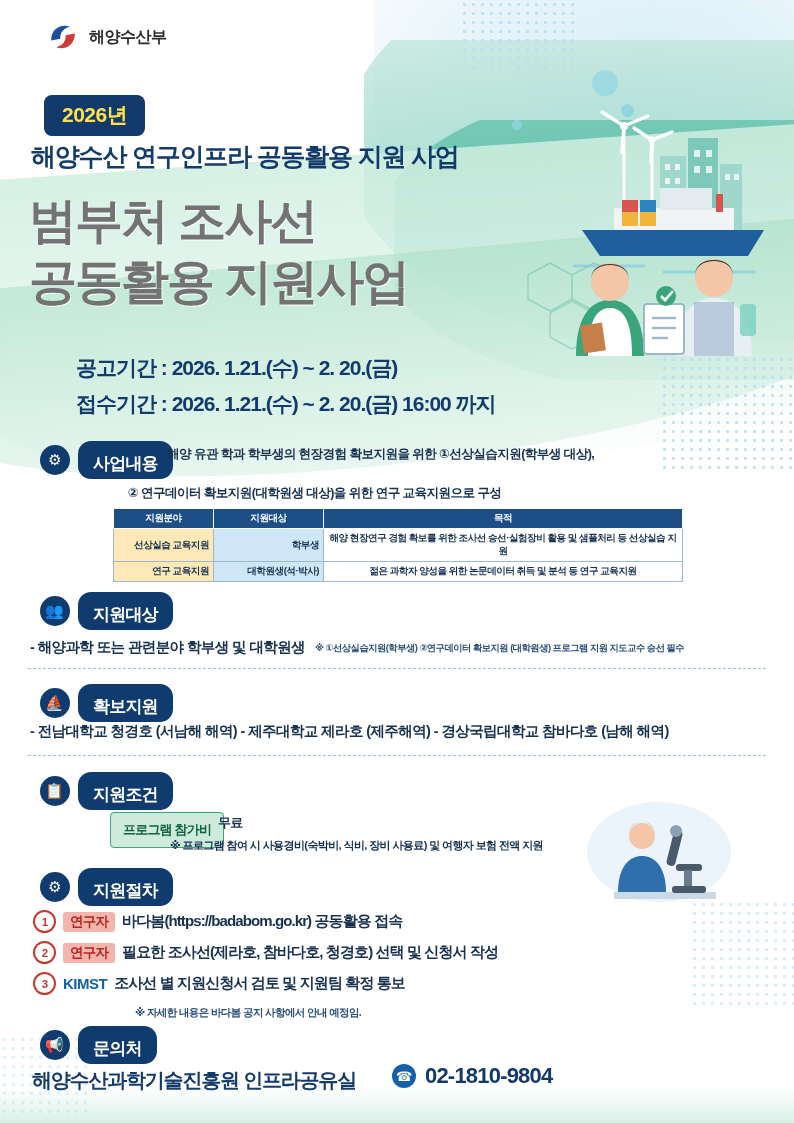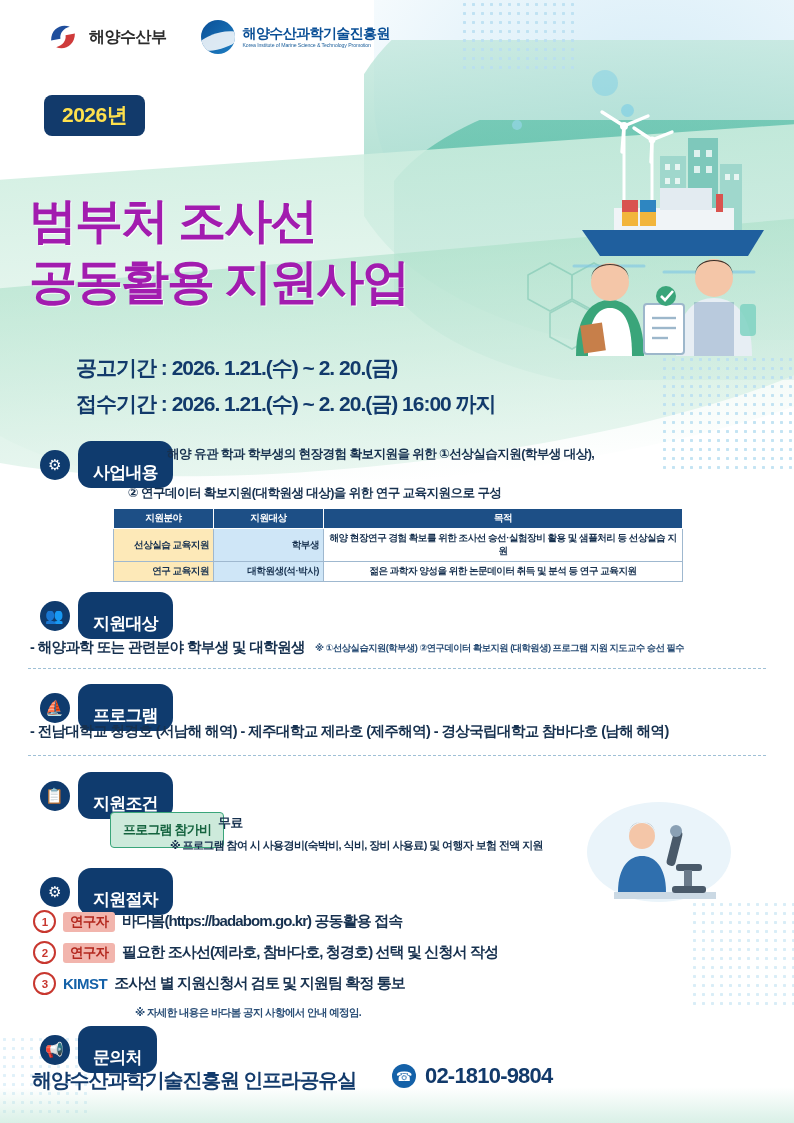--- a/index.html
+++ b/index.html
@@ -81,38 +81,38 @@
     background:#123a6b;color:#ffe14d;
     font-size:21px;font-weight:bold;
     padding:6px 18px 7px;border-radius:8px;letter-spacing:-.5px;
   }
   .subtitle{
     position:absolute;left:31px;top:140px;
     font-size:25px;font-weight:bold;color:#123a6b;letter-spacing:-1.2px;
   }
   .bigtitle{
     position:absolute;left:29px;top:190px;
-    font-size:48px;font-weight:bold;color:#a21caf;letter-spacing:-2px;line-height:1.28;
+    font-size:48px;font-weight:bold;color:#737373;letter-spacing:-2px;line-height:1.28;
     text-shadow:1px 1px 0 rgba(255,255,255,.85);
   }
   .period{
     position:absolute;left:76px;top:350px;
     font-size:21px;font-weight:bold;color:#123a6b;letter-spacing:-1px;line-height:1.72;
   }
 
   
   .sec{position:absolute;display:flex;align-items:center;gap:8px;}
   .sec-ico{
     width:30px;height:30px;border-radius:50%;
     background:#0f3b6e;color:#fff;display:flex;align-items:center;justify-content:center;
     font-size:15px;flex:none;
   }
   .sec-label{
     background:#0f3b6e;color:#fff;font-size:17px;font-weight:bold;
-    padding:20px 15px 4px;border-radius:13px;letter-spacing:-.8px;
+    padding:11px 15px 4px;border-radius:13px;letter-spacing:-.8px;
   }
   .dash-line{position:absolute;height:0;border-top:1.4px dashed #9fc0d6;}
 
   .body-text{position:absolute;font-size:12.6px;color:#17314f;letter-spacing:-.6px;font-weight:bold;}
   .small-note{font-size:9.3px;color:#2b4f77;font-weight:bold;letter-spacing:-.5px;}
 
   
   table.info{
     position:absolute;left:113px;top:508px;width:570px;border-collapse:collapse;
     font-size:9.6px;letter-spacing:-.5px;
@@ -271,30 +271,24 @@
 
   <div class="logo-row">
     <div class="logo-mof">
       <svg class="taegeuk" viewBox="0 0 40 40">
         <path d="M6 24 C6 10 18 4 28 8 C20 10 16 16 17 22 Z" fill="#1f4e9c"></path>
         <path d="M34 16 C34 30 22 36 12 32 C20 30 24 24 23 18 Z" fill="#cf3b3b"></path>
         <path d="M8 30 C14 36 26 36 32 30" stroke="#1f4e9c" stroke-width="2" fill="none" opacity=".0"></path>
       </svg>
       <span class="logo-mof-text">해양수산부</span>
     </div>
-    <div class="logo-kimst">
-      <div class="kimst-mark"></div>
-      <div class="kimst-text-wrap">
-        <div class="kimst-kr">해양수산과학기술진흥원</div>
-        <div class="kimst-en">Korea Institute of Marine Science &amp; Technology Promotion</div>
-      </div>
-    </div>
   </div>
 
   <div class="year-badge">2026년</div>
+  <div class="subtitle">해양수산 연구인프라 공동활용 지원 사업</div>
   <div class="bigtitle">
     <div>범부처 조사선</div>
     <div>공동활용 지원사업</div>
   </div>
   <div class="period">
     <div>공고기간 : 2026. 1.21.(수) ~ 2. 20.(금)</div>
     <div>접수기간 : 2026. 1.21.(수) ~ 2. 20.(금) 16:00 까지</div>
   </div>
 
   <div class="sec" style="left:40px;top:441px;">
@@ -329,21 +323,21 @@
   <div class="sec" style="left:40px;top:592px;">
     <span class="sec-ico">👥</span>
     <span class="sec-label">지원대상</span>
   </div>
   <div class="body-text" style="left:30px;top:638px;font-size:14.5px;">- 해양과학 또는 관련분야 학부생 및 대학원생</div>
   <div class="small-note" style="position:absolute;left:315px;top:642px;">※  ①선상실습지원(학부생) ②연구데이터 확보지원 (대학원생)  프로그램 지원  지도교수 승선 필수</div>
   <div class="dash-line" style="left:28px;top:668px;width:738px;"></div>
 
   <div class="sec" style="left:40px;top:684px;">
     <span class="sec-ico">⛵</span>
-    <span class="sec-label">프로그램</span>
+    <span class="sec-label">확보지원</span>
   </div>
   <div class="body-text" style="left:30px;top:722px;font-size:14.5px;">- 전남대학교 청경호 (서남해 해역)   - 제주대학교 제라호 (제주해역)   - 경상국립대학교 참바다호 (남해 해역)</div>
   <div class="dash-line" style="left:28px;top:755px;width:738px;"></div>
 
   <div class="sec" style="left:40px;top:772px;">
     <span class="sec-ico">📋</span>
     <span class="sec-label">지원조건</span>
   </div>
   <div class="fee-badge">프로그램 참가비</div>
   <div class="fee-free">무료</div>

